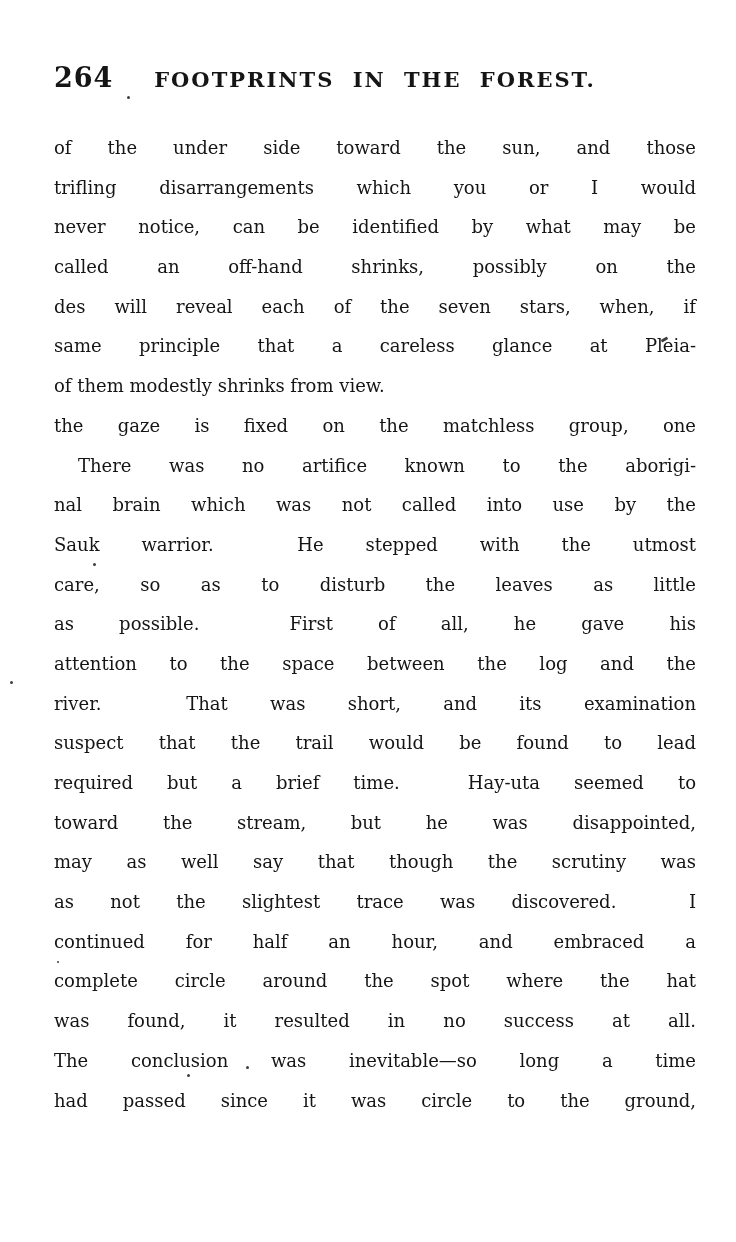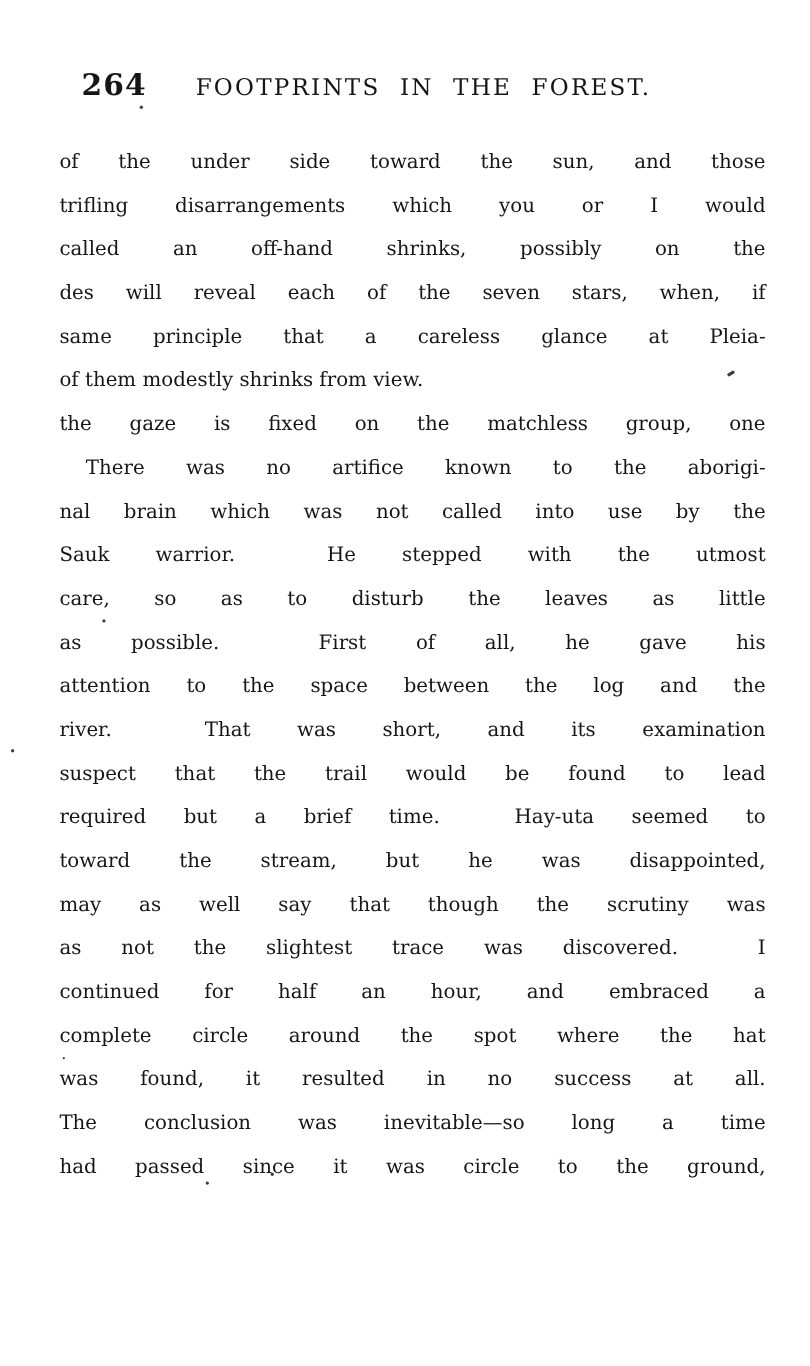--- a/index.html
+++ b/index.html
@@ -15,35 +15,34 @@
     overflow: hidden;
     font-family: "DejaVu Serif", "Liberation Serif", serif;
     color: #151515;
   }
   .header {
     position: absolute;
     top: 62px;
     left: 54px;
     right: 40px;
     height: 34px;
-    margin-left: 20px;
   }
   .page-num {
     position: absolute;
     left: 0;
     top: 0;
     font-size: 27px;
     font-weight: bold;
     letter-spacing: 1px;
   }
   .running-title {
     text-align: center;
     padding-top: 5px;
     font-size: 21px;
-    font-weight: normal;
+    font-weight: bold;
     letter-spacing: 2px;
     word-spacing: 9px;
   }
   .body-text {
     position: absolute;
     top: 128px;
     left: 54px;
     width: 642px;
   }
   .line {
@@ -74,20 +73,21 @@
 <div class="page">
 
   <div class="header">
     <div class="page-num">264</div>
     <div class="running-title">FOOTPRINTS IN THE FOREST.</div>
   </div>
 
   <div class="body-text">
       <div class="line">of the under side toward the sun, and those</div>
       <div class="line">trifling disarrangements which you or I would</div>
+      <div class="line">never notice, can be identified by what may be</div>
       <div class="line">called an off-hand shrinks, possibly on the</div>
       <div class="line">des will reveal each of the seven stars, when, if</div>
       <div class="line">same principle that a careless glance at Pleia-</div>
       <div class="line short">of them modestly shrinks from view.</div>
       <div class="line">the gaze is fixed on the matchless group, one</div>
       <div class="line indent">There was no artifice known to the aborigi-</div>
       <div class="line">nal brain which was not called into use by the</div>
       <div class="line">Sauk warrior.&nbsp; He stepped with the utmost</div>
       <div class="line">care, so as to disturb the leaves as little</div>
       <div class="line">as possible.&nbsp; First of all, he gave his</div>

